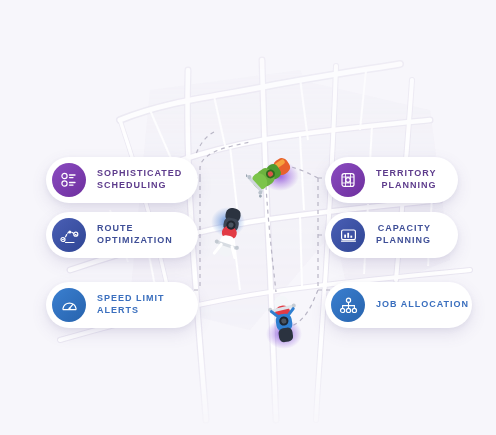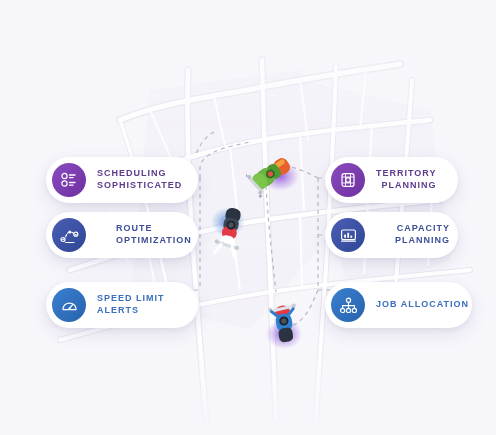--- a/index.html
+++ b/index.html
@@ -82,21 +82,21 @@
     letter-spacing: 1.0px;
     text-transform: uppercase;
     white-space: nowrap;
   }
 
   
   .card-left  { left: 46px; }
   .card-right { left: 325px; }
 
   .row-1 { top: 157px; }
-  .row-2 { top: 212px; gap: 19px; }
+  .row-2 { top: 212px; }
   .row-3 { top: 282px; }
 
   .w-left  { width: 152px; }
   .w-right { width: 133px; text-align: right; }
   .w-wide  { width: 147px; }
 
   
   .theme-purple .card-line { color: #5d3b8c; }
   .theme-navy   .card-line { color: #3f4f97; }
   .theme-blue   .card-line { color: #3a6fbe; }
@@ -294,22 +294,22 @@
       <svg width="18" height="18" viewBox="0 0 18 18" fill="none">
         <circle cx="4.5" cy="5" r="2.6" stroke="#ffffff" stroke-width="1.2"></circle>
         <circle cx="4.5" cy="12.5" r="2.6" stroke="#ffffff" stroke-width="1.2"></circle>
         <path d="M9.5 4 H15" stroke="#ffffff" stroke-width="1.3" stroke-linecap="round"></path>
         <path d="M9.5 6.6 H13" stroke="#ffffff" stroke-width="1.3" stroke-linecap="round"></path>
         <path d="M9.5 11.5 H15" stroke="#ffffff" stroke-width="1.3" stroke-linecap="round"></path>
         <path d="M9.5 14.1 H13" stroke="#ffffff" stroke-width="1.3" stroke-linecap="round"></path>
       </svg>
     </div>
     <div class="card-text">
+      <span class="card-line">SOPHISTICATED</span>
       <span class="card-line">SCHEDULING</span>
-      <span class="card-line">SOPHISTICATED</span>
     </div>
   </div>
 
   <div class="card card-left row-2 w-left theme-navy">
     <div class="card-icon" style="background: linear-gradient(135deg,#4a5fb5,#2f4594);">
       <svg width="19" height="19" viewBox="0 0 19 19" fill="none">
         <path d="M2.5 13.5 C6 13.5 6 6 10 6 C13.5 6 14.5 9 16.5 9" stroke="#ffffff" stroke-width="1.2" stroke-linecap="round" stroke-dasharray="2.4 1.8"></path>
         <circle cx="3" cy="13.5" r="2" stroke="#ffffff" stroke-width="1.2"></circle>
         <circle cx="15.8" cy="8.2" r="2" stroke="#ffffff" stroke-width="1.2"></circle>
         <circle cx="9.8" cy="6" r="1.5" fill="#ffffff"></circle>

